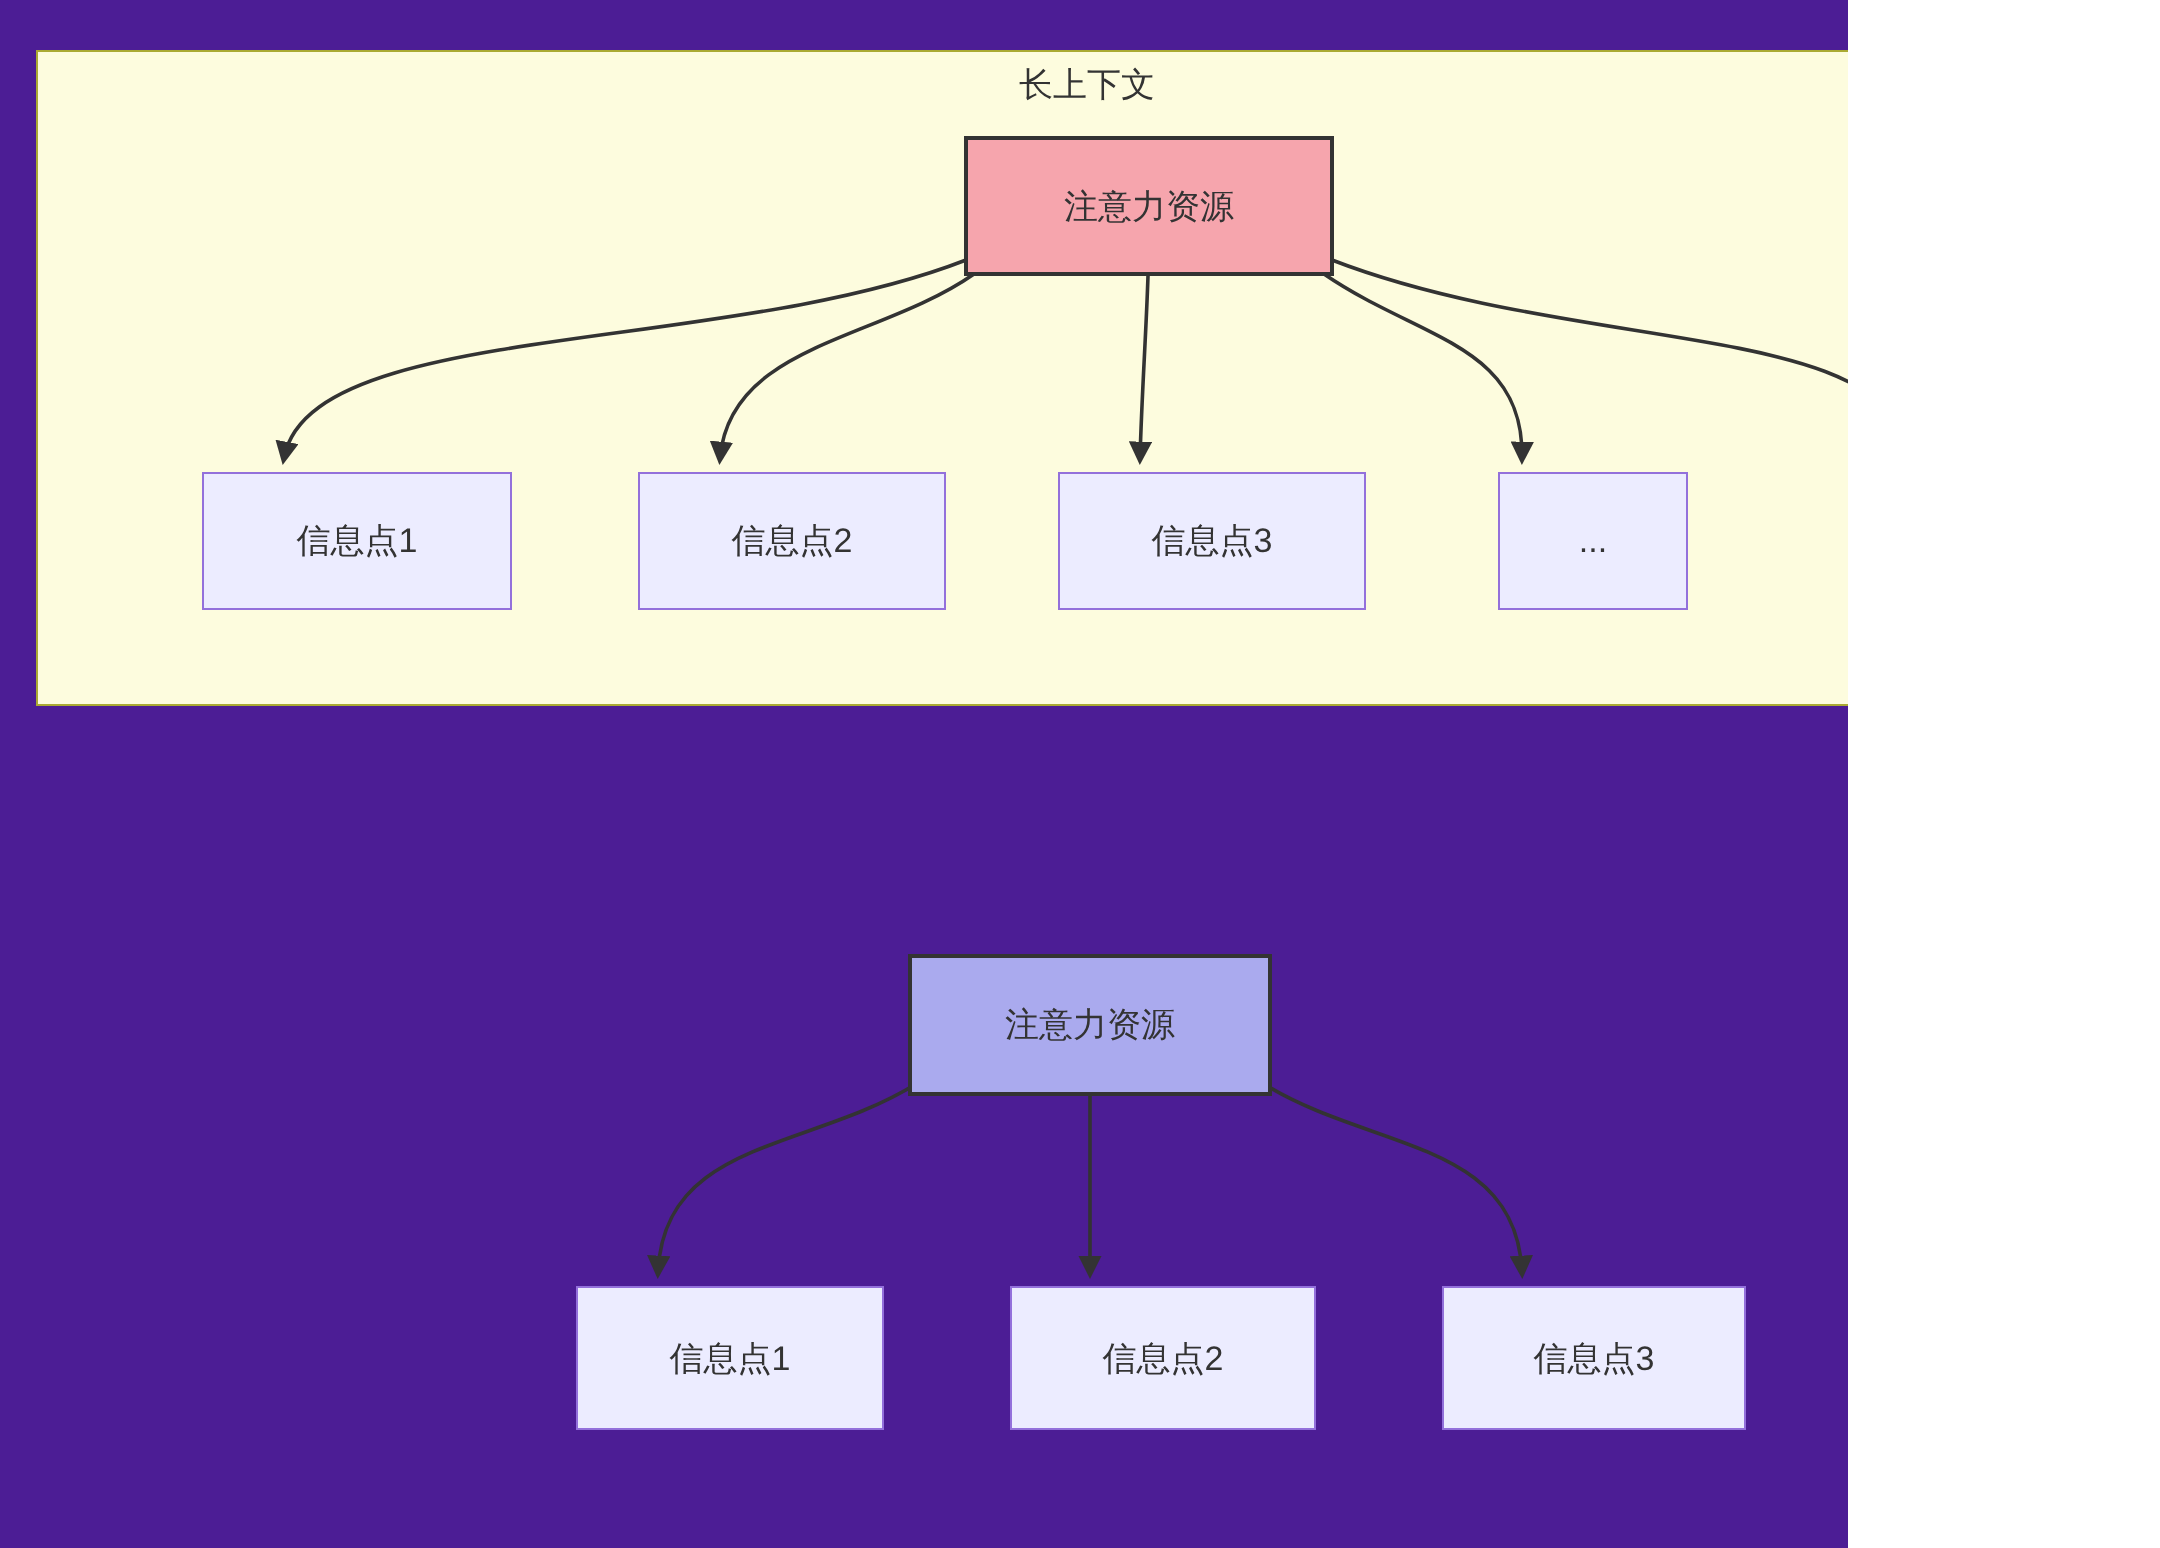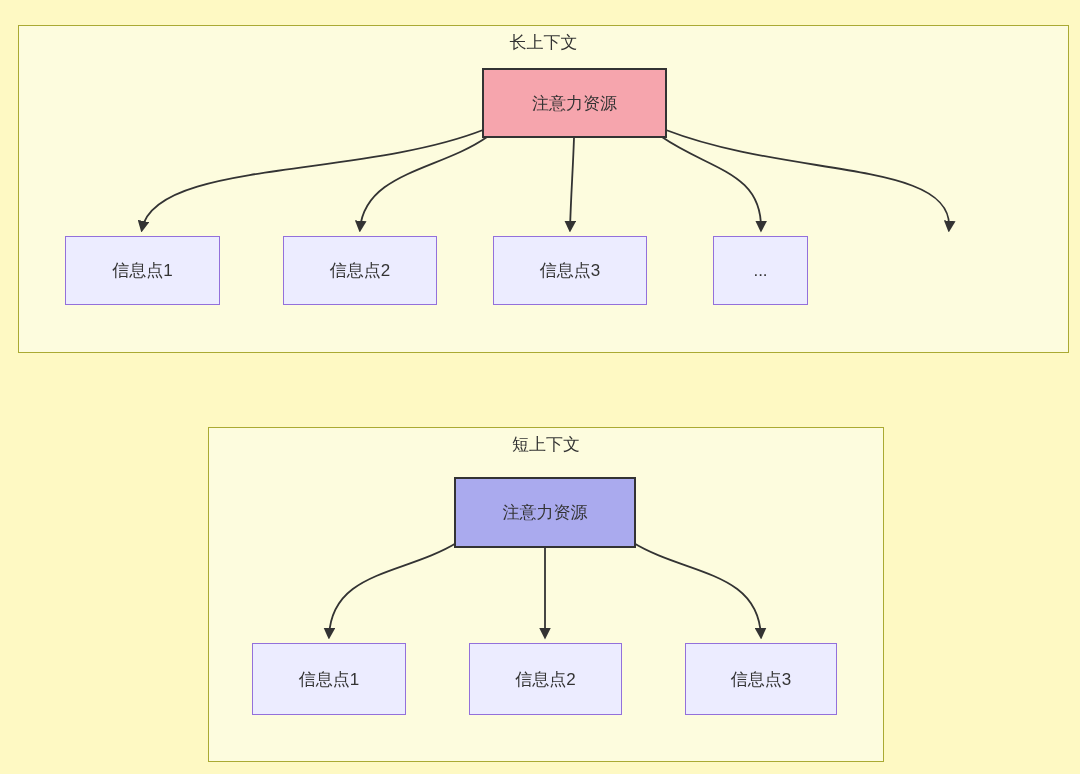--- a/index.html
+++ b/index.html
@@ -3,23 +3,23 @@
 <meta charset="utf-8">
 <style>
   html, body {
     margin: 0;
     padding: 0;
     background: #ffffff;
     font-family: "Liberation Sans", "DejaVu Sans", sans-serif;
   }
   .canvas {
     position: relative;
-    width: 1080px;
+    width: 924px;
     height: 774px;
-    background: #fef9c3;
+    background: #4c1d95;
     overflow: hidden;
   }
   .panel {
     position: absolute;
     background: #fdfcde;
     border: 1px solid #aaaa33;
     box-sizing: border-box;
   }
   .panel-title {
     position: absolute;
@@ -36,20 +36,21 @@
     display: flex;
     align-items: center;
     justify-content: center;
     font-size: 17px;
     color: #333333;
     text-align: left;
   }
   .info-node {
     background: #ececff;
     border: 1px solid #9370db;
+    margin-left: 36px;
   }
   .attention-long {
     background: #f6a5ad;
     border: 2px solid #333333;
   }
   .attention-short {
     background: #aaaaee;
     border: 2px solid #333333;
   }
   .edges {
@@ -67,23 +68,20 @@
 </style>
 </head>
 <body>
 
 <div class="canvas">
 
   <section class="panel" style="left:18px; top:25px; width:1051px; height:328px;">
     <div class="panel-title">长上下文</div>
   </section>
 
-  <section class="panel" style="left:208px; top:427px; width:676px; height:335px;">
-    <div class="panel-title">短上下文</div>
-  </section>
 
   <svg class="edges" width="1080" height="774" viewBox="0 0 1080 774">
     <defs>
       <marker id="arrow" viewBox="0 0 10 10" refX="7" refY="5" markerWidth="6.5" markerHeight="6.5" orient="auto">
         <path d="M0,0 L10,5 L0,10 z" fill="#333333"></path>
       </marker>
     </defs>
 
     <path class="edge" d="M483,130 C360,178 155,160 142,229" marker-end="url(#arrow)"></path>
     <path class="edge" d="M487,137 C440,170 365,172 360,229" marker-end="url(#arrow)"></path>

